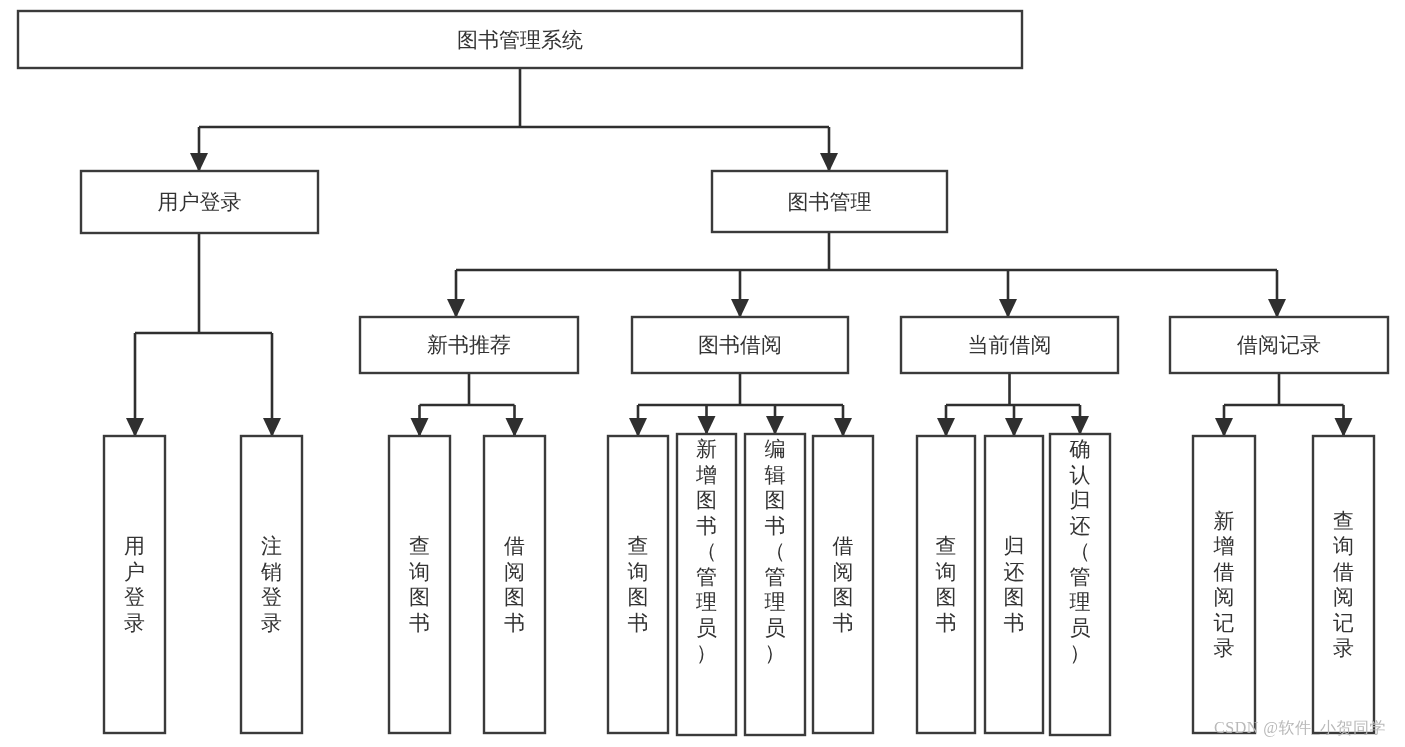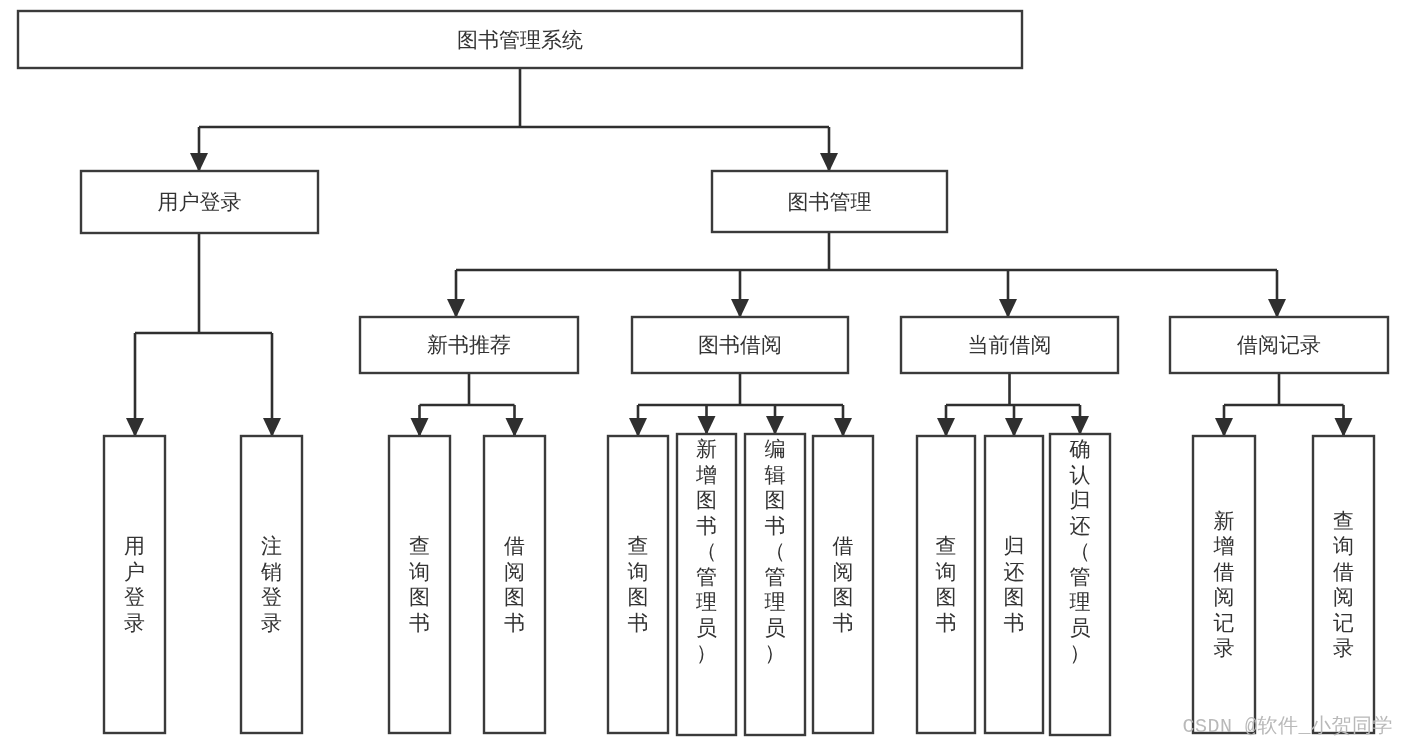--- a/index.html
+++ b/index.html
@@ -51,24 +51,24 @@
     dominant-baseline: middle;
   }
   .node-label-v {
     font-family: "DejaVu Sans", "Liberation Sans", sans-serif;
     font-size: 21px;
     fill: #333333;
     text-anchor: middle;
   }
   .watermark {
     position: absolute;
-    right: 12px;
+    right: 19px;
     bottom: 8px;
-    font-family: Liberation Mono, monospace;
-    font-size: 20px;
+    font-family: Liberation Serif, serif;
+    font-size: 16px;
     color: #b9b9b9;
     white-space: nowrap;
     letter-spacing: 0.5px;
     user-select: none;
   }
 </style>
 </head>
 <body>
 
 <div id="diagram-root">

